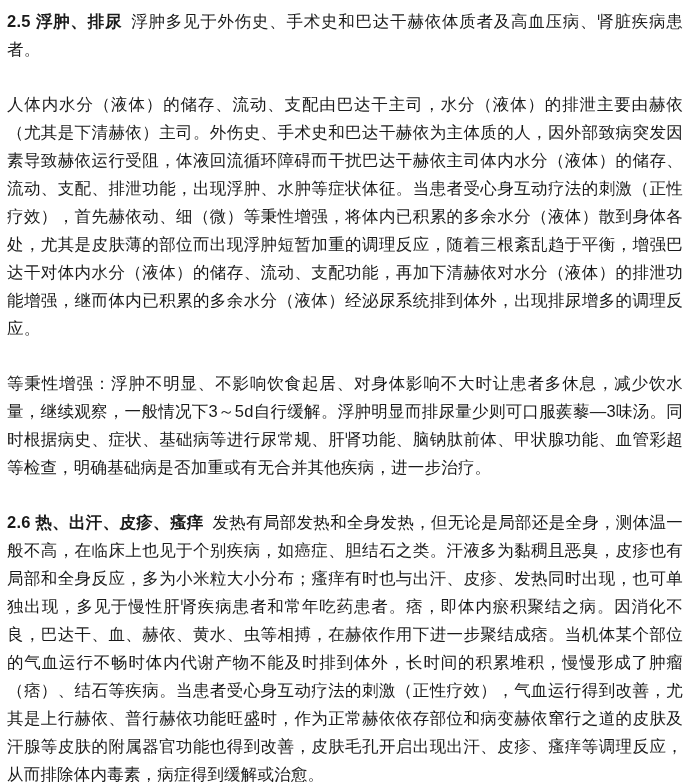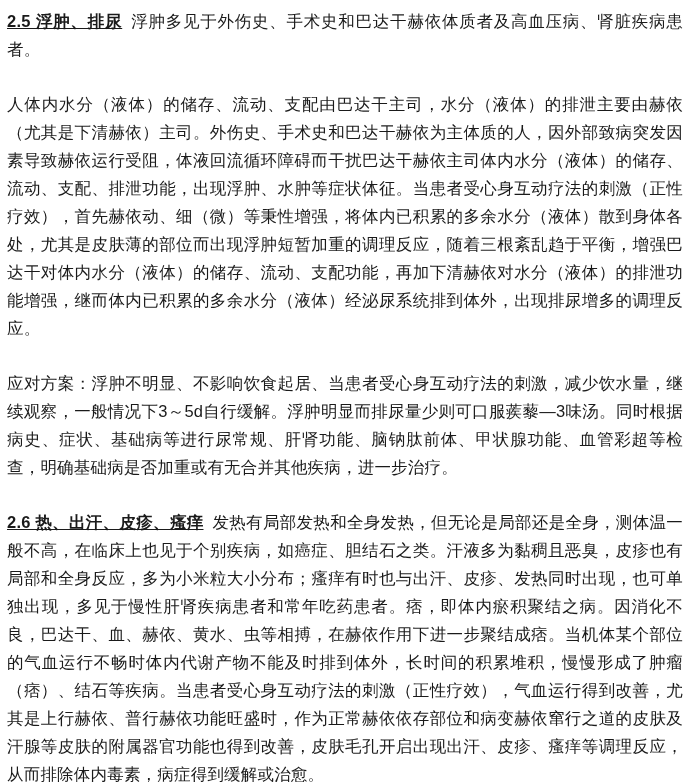--- a/index.html
+++ b/index.html
@@ -27,33 +27,32 @@
   }
   .para {
     margin: 0;
   }
   .para + .para {
     margin-top: 27px;
   }
   .sec-heading {
     font-weight: bold;
     margin-right: 9px;
-    text-decoration: underline;
   }
 </style>
 </head>
 <body style="background: rgb(255, 255, 255); color: rgb(26, 26, 26);">
 
 <main class="doc-page">
 
   <p class="para">
     <b class="sec-heading">2.5 浮肿、排尿</b><span>浮肿多见于外伤史、手术史和巴达干赫依体质者及高血压病、肾脏疾病患者。</span>
   </p>
 
   <p class="para">人体内水分（液体）的储存、流动、支配由巴达干主司，水分（液体）的排泄主要由赫依（尤其是下清赫依）主司。外伤史、手术史和巴达干赫依为主体质的人，因外部致病突发因素导致赫依运行受阻，体液回流循环障碍而干扰巴达干赫依主司体内水分（液体）的储存、流动、支配、排泄功能，出现浮肿、水肿等症状体征。当患者受心身互动疗法的刺激（正性疗效），首先赫依动、细（微）等秉性增强，将体内已积累的多余水分（液体）散到身体各处，尤其是皮肤薄的部位而出现浮肿短暂加重的调理反应，随着三根紊乱趋于平衡，增强巴达干对体内水分（液体）的储存、流动、支配功能，再加下清赫依对水分（液体）的排泄功能增强，继而体内已积累的多余水分（液体）经泌尿系统排到体外，出现排尿增多的调理反应。</p>
 
-  <p class="para">应对方案：浮肿不明显、不影响饮食起居、当患者受心身互动疗法的刺激，减少饮水量，继续观察，一般情况下3～5d自行缓解。浮肿明显而排尿量少则可口服蒺藜—3味汤。同时根据病史、症状、基础病等进行尿常规、肝肾功能、脑钠肽前体、甲状腺功能、血管彩超等检查，明确基础病是否加重或有无合并其他疾病，进一步治疗。</p>
+  <p class="para">等秉性增强：浮肿不明显、不影响饮食起居、对身体影响不大时让患者多休息，减少饮水量，继续观察，一般情况下3～5d自行缓解。浮肿明显而排尿量少则可口服蒺藜—3味汤。同时根据病史、症状、基础病等进行尿常规、肝肾功能、脑钠肽前体、甲状腺功能、血管彩超等检查，明确基础病是否加重或有无合并其他疾病，进一步治疗。</p>
 
   <p class="para">
     <b class="sec-heading">2.6 热、出汗、皮疹、瘙痒</b><span>发热有局部发热和全身发热，但无论是局部还是全身，测体温一般不高，在临床上也见于个别疾病，如癌症、胆结石之类。汗液多为黏稠且恶臭，皮疹也有局部和全身反应，多为小米粒大小分布；瘙痒有时也与出汗、皮疹、发热同时出现，也可单独出现，多见于慢性肝肾疾病患者和常年吃药患者。痞，即体内瘀积聚结之病。因消化不良，巴达干、血、赫依、黄水、虫等相搏，在赫依作用下进一步聚结成痞。当机体某个部位的气血运行不畅时体内代谢产物不能及时排到体外，长时间的积累堆积，慢慢形成了肿瘤（痞）、结石等疾病。当患者受心身互动疗法的刺激（正性疗效），气血运行得到改善，尤其是上行赫依、普行赫依功能旺盛时，作为正常赫依依存部位和病变赫依窜行之道的皮肤及汗腺等皮肤的附属器官功能也得到改善，皮肤毛孔开启出现出汗、皮疹、瘙痒等调理反应，从而排除体内毒素，病症得到缓解或治愈。</span>
   </p>
 
 </main>
 
 </body></html>

